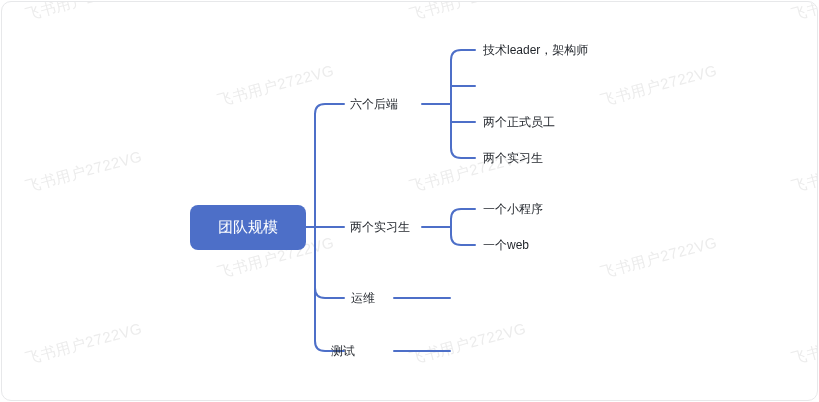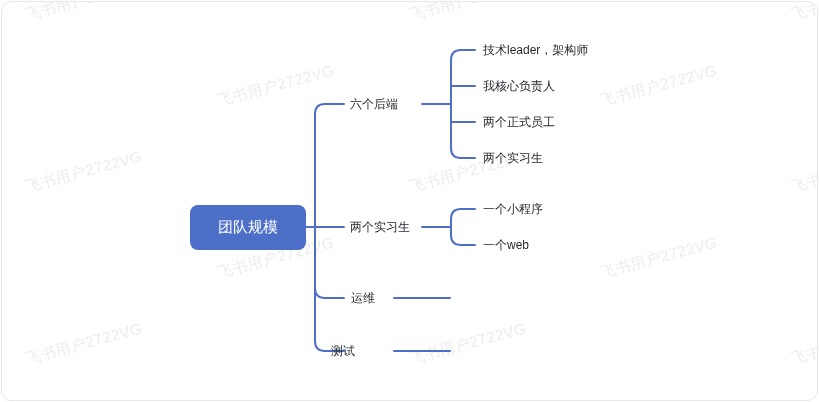--- a/index.html
+++ b/index.html
@@ -64,21 +64,20 @@
       <path d="M473 207 H459 Q449 207 449 217 V233 Q449 243 459 243 H473"></path>
       <path d="M392 296 H448"></path>
       <path d="M392 349 H448"></path>
     </g>
   </svg>
 
   <div class="root-node" style="background:#4d6fc8">团队规模</div>
 
   <div class="node" style="left:348px;top:102px">六个后端</div>
   <div class="node" style="left:481px;top:48px">技术leader，架构师</div>
-  <div class="node" style="left:481px;top:84px">我核心负责人</div>
   <div class="node" style="left:481px;top:120px">两个正式员工</div>
   <div class="node" style="left:481px;top:156px">两个实习生</div>
 
   <div class="node" style="left:348px;top:225px">两个实习生</div>
   <div class="node" style="left:481px;top:207px">一个小程序</div>
   <div class="node" style="left:481px;top:243px">一个web</div>
 
   <div class="node" style="left:349px;top:296px">运维</div>
 
   <div class="node" style="left:329px;top:349px">测试</div>

